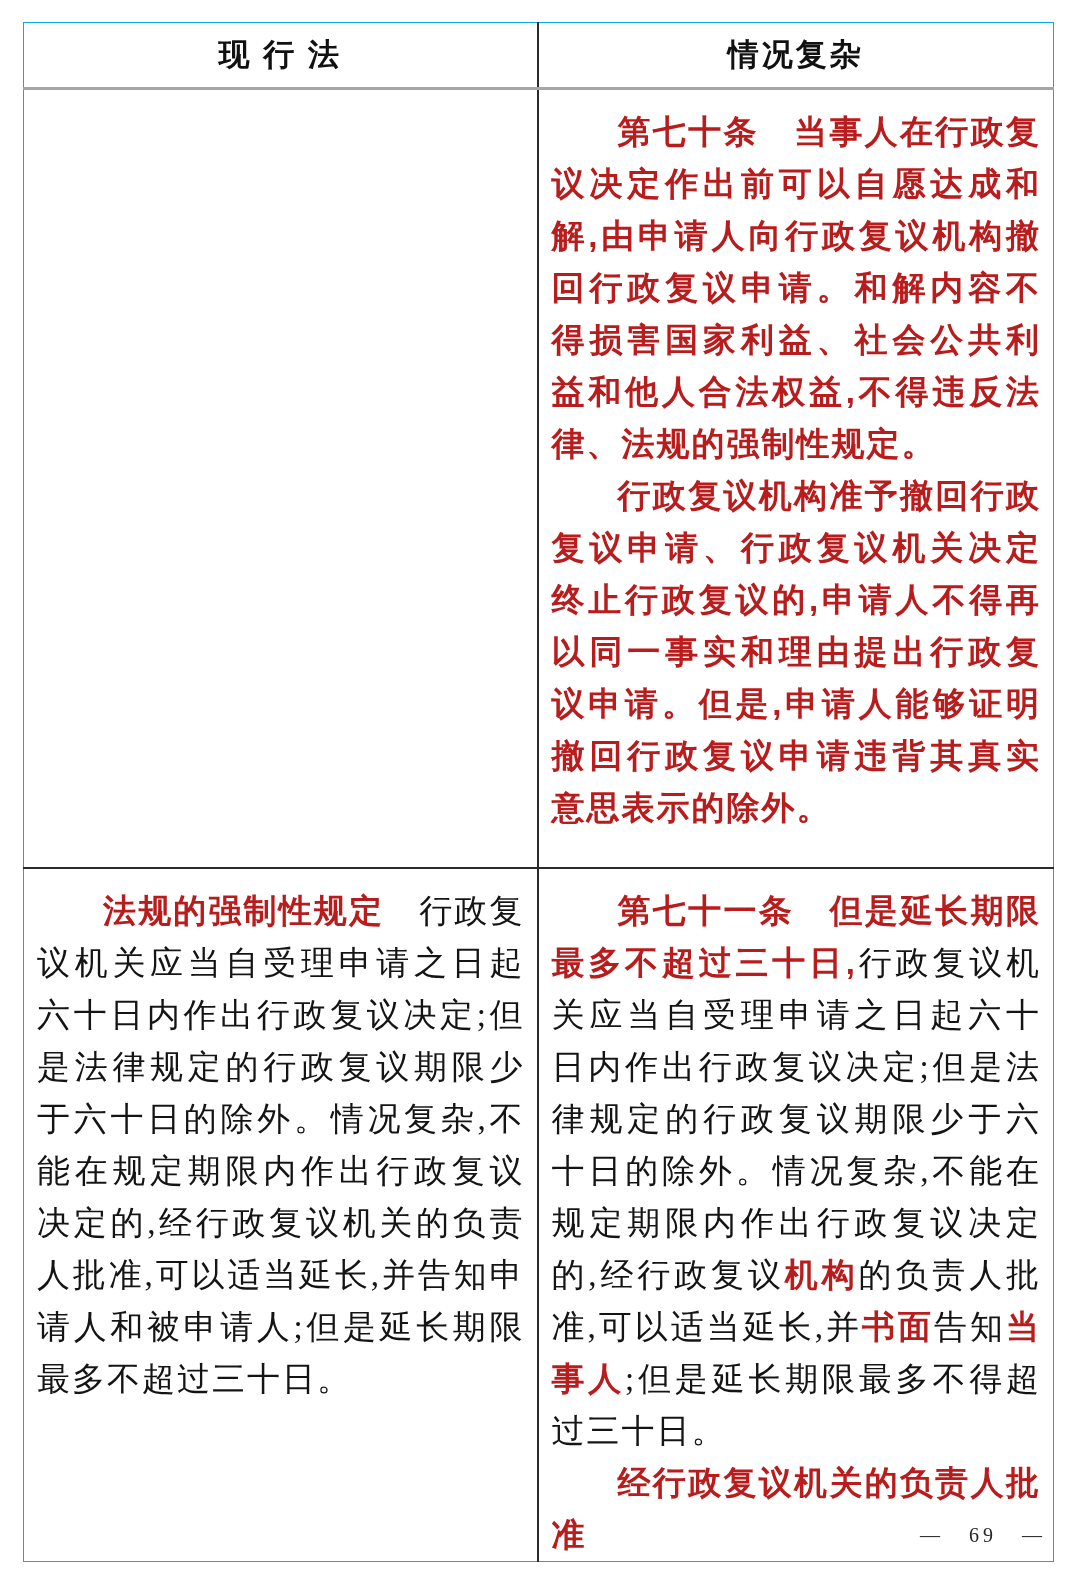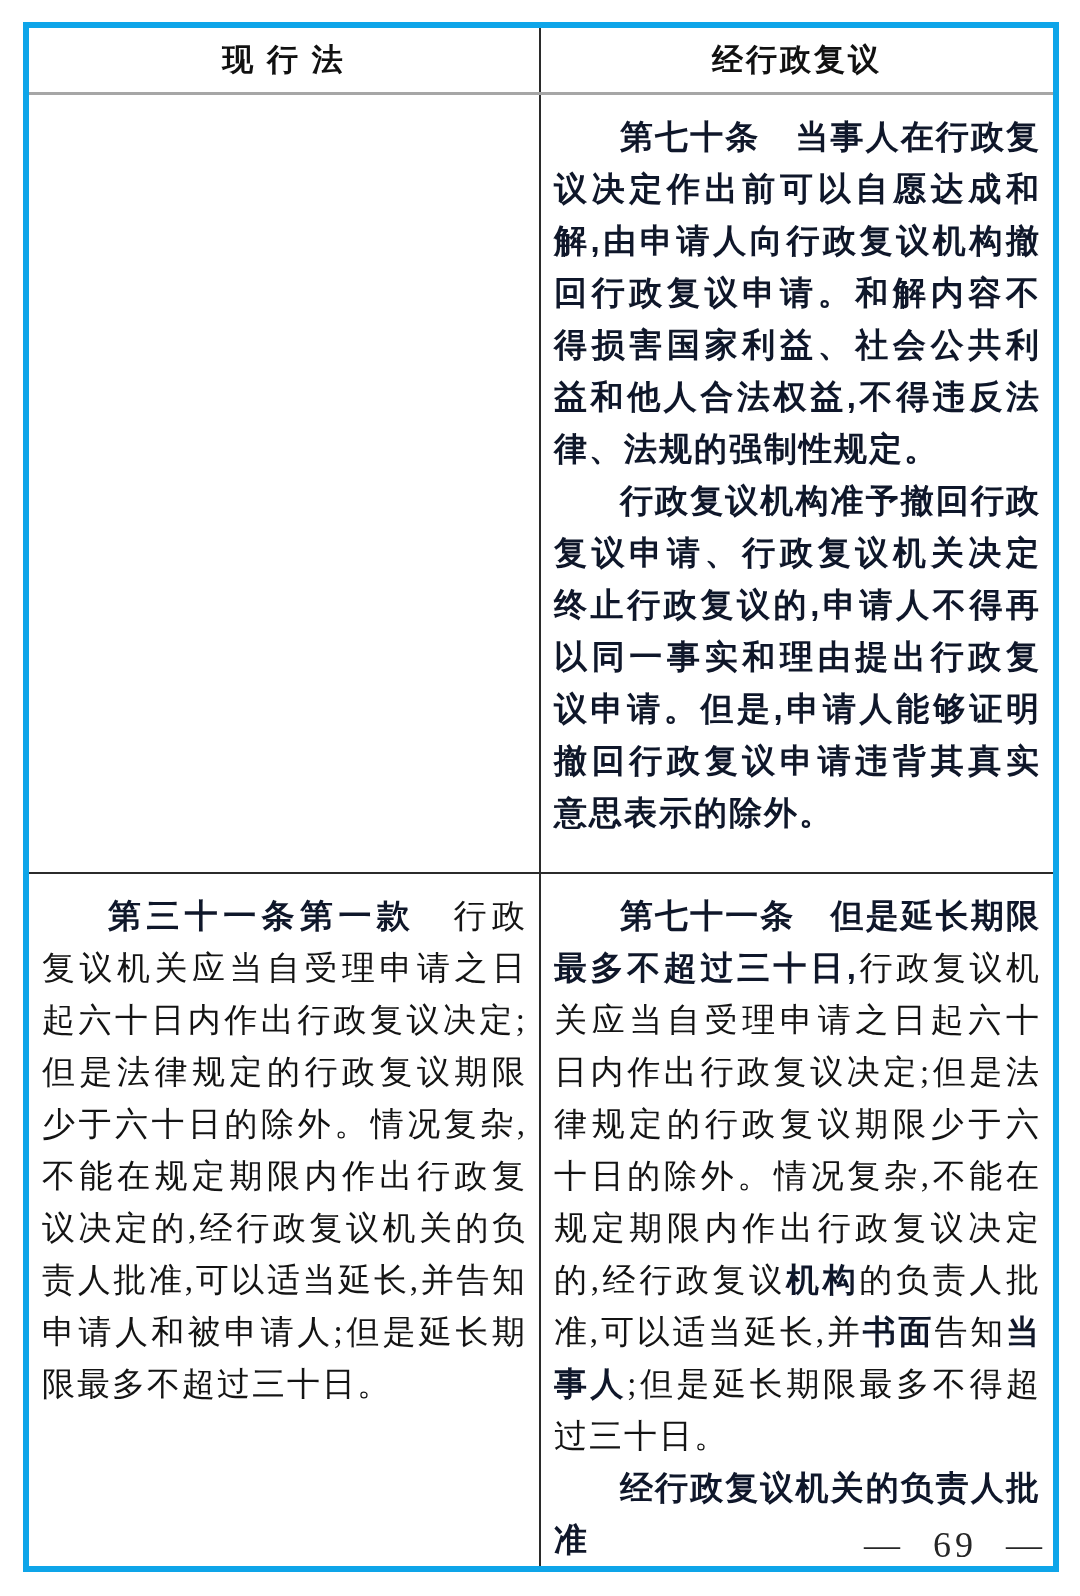--- a/index.html
+++ b/index.html
@@ -10,21 +10,21 @@
     font-family: "Liberation Serif", "DejaVu Serif", serif;
     color: #151515;
     overflow: hidden;
   }
   .law-table {
     position: absolute;
     left: 23px; top: 22px;
     width: 1030px;
     border-collapse: collapse;
     table-layout: fixed;
-    border: 6px solid #0ea5e9;
+    border: 1px solid #0ea5e9;
   }
   .law-table th, .law-table td { vertical-align: top; }
   .law-table th + th, .law-table td + td { border-left: 2px solid #2b2b2b; }
   .law-table th {
     height: 62px;
     vertical-align: middle;
     text-align: center;
     font-size: 31px;
     font-weight: 700;
     letter-spacing: 3px;
@@ -42,58 +42,58 @@
     line-height: 52px;
     letter-spacing: 2px;
     text-align: justify;
     text-justify: inter-character;
     color: #141414;
   }
   .seg { font-family: "Liberation Serif", "DejaVu Serif", serif; font-weight: 400; }
   .seg.bold {
     font-family: "Liberation Sans", "DejaVu Sans", sans-serif;
     font-weight: 700;
-    color: #0f172a;
+    color: #b91c1c;
   }
   .page-number {
     position: absolute;
     top: 1524px;
     right: 34px;
-    font-size: 36px;
+    font-size: 20px;
     letter-spacing: 4px;
     word-spacing: 16px;
     color: #262626;
     font-family: "Liberation Serif", "DejaVu Serif", serif;
   }
 </style>
 </head>
 <body>
 
 <table class="law-table">
   <colgroup>
     <col style="width:514px">
     <col style="width:516px">
   </colgroup>
   <thead>
     <tr>
       <th>现 行 法</th>
-      <th>经行政复议</th>
+      <th>情况复杂</th>
     </tr>
   </thead>
   <tbody>
     <tr class="row-first">
       <td class="cell cell-r1"></td>
       <td class="cell cell-r1">
           <p class="para"><span class="seg bold">第七十条　当事人在行政复议决定作出前可以自愿达成和解,由申请人向行政复议机构撤回行政复议申请。和解内容不得损害国家利益、社会公共利益和他人合法权益,不得违反法律、法规的强制性规定。</span></p>
           <p class="para"><span class="seg bold">行政复议机构准予撤回行政复议申请、行政复议机关决定终止行政复议的,申请人不得再以同一事实和理由提出行政复议申请。但是,申请人能够证明撤回行政复议申请违背其真实意思表示的除外。</span></p>
         </td>
     </tr>
     <tr class="row-second">
       <td class="cell cell-r2">
-          <p class="para"><span class="seg bold">第三十一条第一款　</span><span class="seg">行政复议机关应当自受理申请之日起六十日内作出行政复议决定;但是法律规定的行政复议期限少于六十日的除外。情况复杂,不能在规定期限内作出行政复议决定的,经行政复议机关的负责人批准,可以适当延长,并告知申请人和被申请人;但是延长期限最多不超过三十日。</span></p>
+          <p class="para"><span class="seg bold">法规的强制性规定　</span><span class="seg">行政复议机关应当自受理申请之日起六十日内作出行政复议决定;但是法律规定的行政复议期限少于六十日的除外。情况复杂,不能在规定期限内作出行政复议决定的,经行政复议机关的负责人批准,可以适当延长,并告知申请人和被申请人;但是延长期限最多不超过三十日。</span></p>
         </td>
       <td class="cell cell-r2">
           <p class="para"><span class="seg bold">第七十一条　但是延长期限最多不超过三十日,</span><span class="seg">行政复议机关应当自受理申请之日起六十日内作出行政复议决定;但是法律规定的行政复议期限少于六十日的除外。情况复杂,不能在规定期限内作出行政复议决定的,经行政复议</span><span class="seg bold">机构</span><span class="seg">的负责人批准,可以适当延长,并</span><span class="seg bold">书面</span><span class="seg">告知</span><span class="seg bold">当事人</span><span class="seg">;但是延长期限最多不得超过三十日。</span></p>
           <p class="para"><span class="seg bold">经行政复议机关的负责人批准</span></p>
         </td>
     </tr>
   </tbody>
 </table>
 
 <div class="page-number">— 69 —</div>

